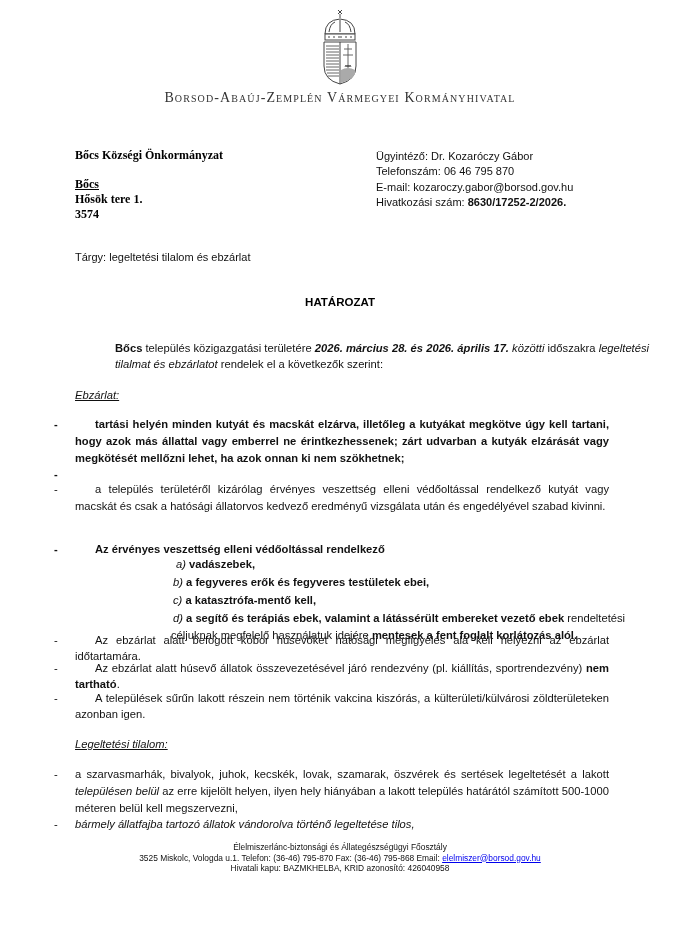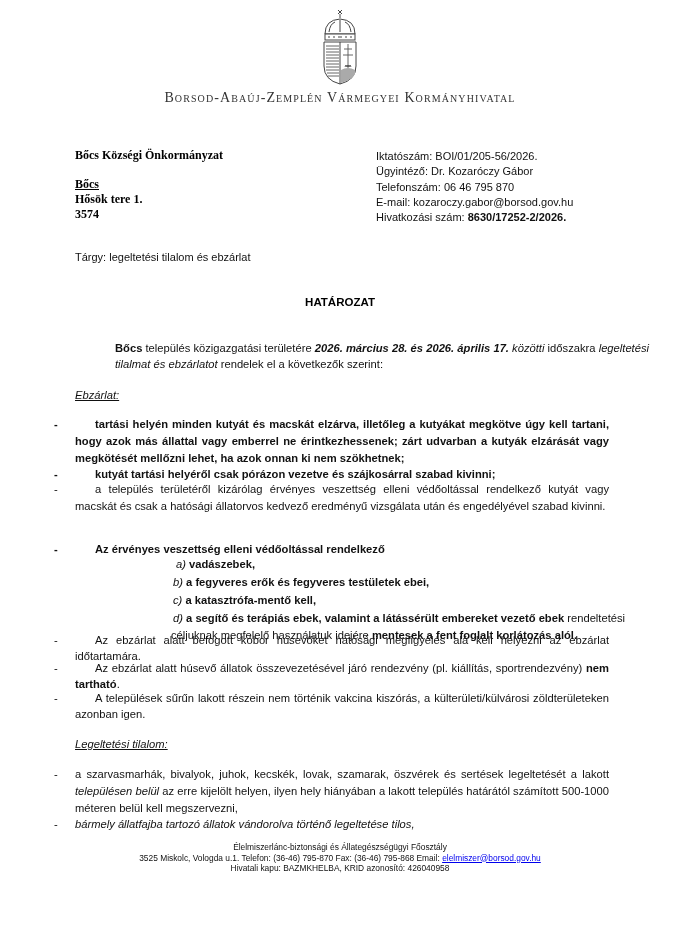--- a/index.html
+++ b/index.html
@@ -60,42 +60,41 @@
 <div class="agency">Borsod-Abaúj-Zemplén Vármegyei Kormányhivatal</div>
 
 <div class="recipient">
   <div class="org">Bőcs Községi Önkormányzat</div>
   <div class="u">Bőcs</div>
   <div>Hősök tere 1.</div>
   <div>3574</div>
 </div>
 
 <div class="meta">
-  <div><span>Iktatószám:</span> <span>BOI/01/205-56/2026.</span></div>
   <div><span>Ügyintéző:</span> <span>Dr. Kozaróczy Gábor</span></div>
   <div><span>Telefonszám:</span> <span>06 46 795 870</span></div>
   <div><span>E-mail:</span> <span>kozaroczy.gabor@borsod.gov.hu</span></div>
   <div><span>Hivatkozási szám:</span> <b>8630/17252-2/2026.</b></div>
 </div>
 
 <div class="subject">Tárgy: legeltetési tilalom és ebzárlat</div>
 <div class="title">HATÁROZAT</div>
 
 <div class="body intro">
   <b>Bőcs</b><span> település közigazgatási területére </span><b class="it">2026. március 28. és 2026. április 17.</b><i> közötti</i><span> időszakra</span>
   <i>legeltetési tilalmat és ebzárlatot</i><span> rendelek el a következők szerint:</span>
 </div>
 
 <div class="sec-head" style="top:389px;">Ebzárlat:</div>
 
 <div class="item bold" style="top:416px; line-height:17px;">
   <span class="dash">-</span><span class="ind"></span><span>tartási helyén minden kutyát és macskát elzárva, illetőleg a kutyákat megkötve úgy kell tartani, hogy azok más állattal vagy emberrel ne érintkezhessenek; zárt udvarban a kutyák elzárását vagy megkötését mellőzni lehet, ha azok onnan ki nem szökhetnek;</span>
 </div>
 <div class="item bold" style="top:466px;">
-  <span class="dash">-</span><span class="ind"></span><span>kutyát tartási helyéről csak pórázon vezetve és szájkosárral szabad kivinni;</span>
+  <span class="dash">-</span><span class="ind"></span>
 </div>
 <div class="item" style="top:481px; line-height:17px;">
   <span class="dash">-</span><span class="ind"></span><span>a település területéről kizárólag érvényes veszettség elleni védőoltással rendelkező kutyát vagy macskát és csak a hatósági állatorvos kedvező eredményű vizsgálata után és engedélyével szabad kivinni.</span>
 </div>
 
 <div class="item bold" style="top:541px; left:95px;">
   <span class="dash" style="left:-41px;">-</span><span>Az érvényes veszettség elleni védőoltással rendelkező</span>
 </div>
 <div class="sub" style="top:555px; left:133px;"><i>a)</i> <span>vadászebek,</span></div>
 <div class="sub" style="top:573px;"><i>b)</i> <span>a fegyveres erők és fegyveres testületek ebei,</span></div>

